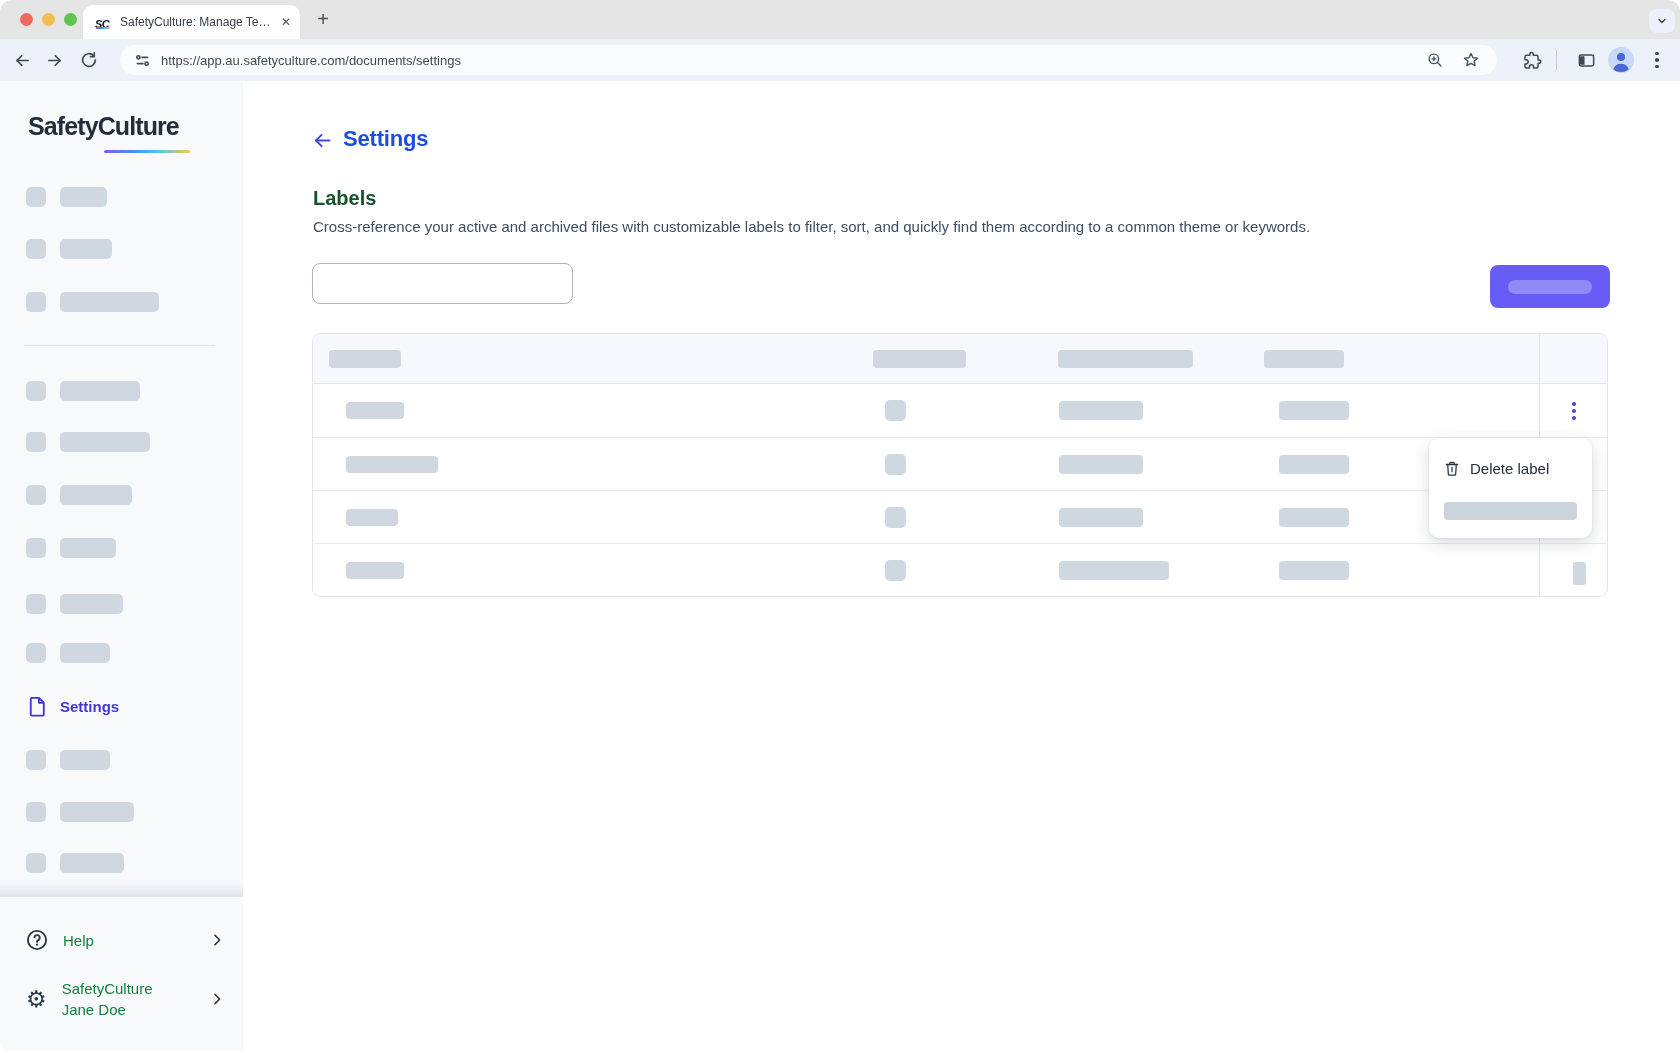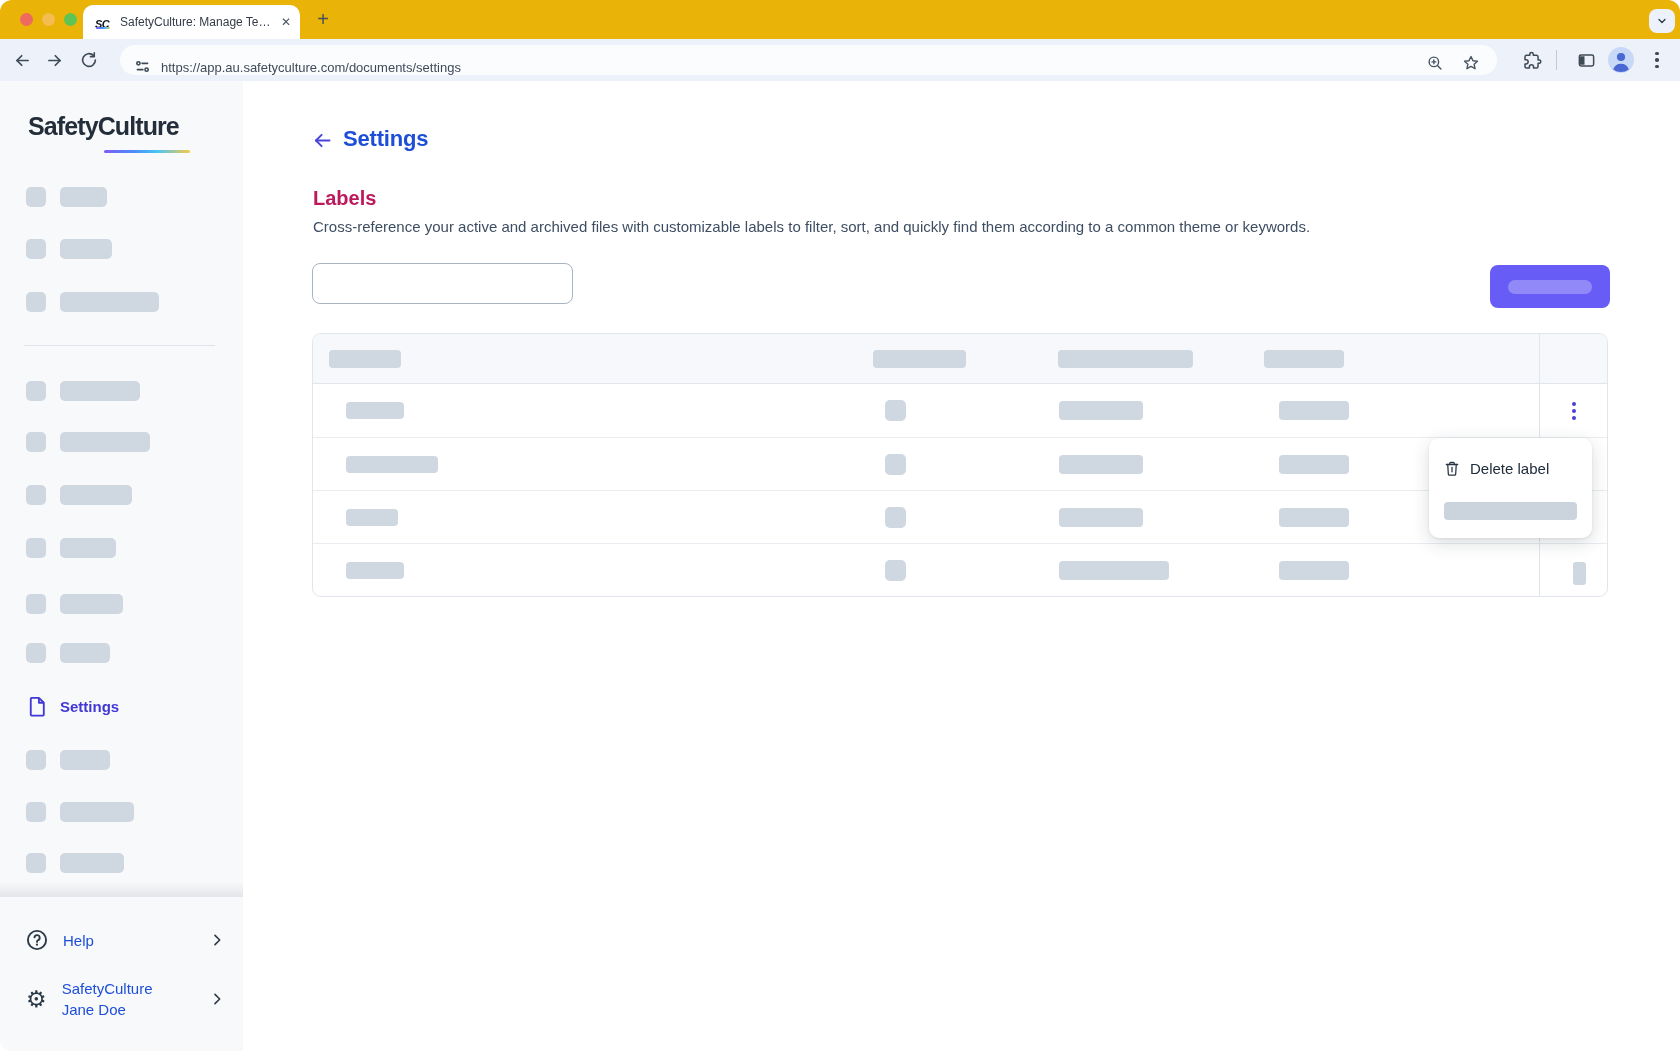--- a/index.html
+++ b/index.html
@@ -2,21 +2,21 @@
 <html><head>
 <meta charset="utf-8">
 <style>
   * { margin:0; padding:0; box-sizing:border-box; }
   html,body { width:1680px; height:1051px; background:#fff;
     font-family:"Liberation Sans","DejaVu Sans",sans-serif; }
   .window { position:relative; width:1680px; height:1051px; border-radius:12px;
     overflow:hidden; background:#fff; }
 
   
-  .tabstrip { position:absolute; left:0; right:0; top:0; height:43px; background:#eab308; }
+  .tabstrip { position:absolute; left:0; right:0; top:0; height:43px; background:#e5e5e5; }
   .light { position:absolute; top:13px; width:13px; height:13px; border-radius:50%; }
   .light.red{ left:20px; background:#EE6A5F; } .light.yellow{ left:42px; background:#F4BD50; }
   .light.green{ left:64px; background:#5FC454; }
   .tab { position:absolute; left:83px; top:5px; width:217px; height:34px; background:#fff;
     border-radius:10px 10px 0 0; display:flex; align-items:center; padding:0 9px 0 12px; }
   .favicon { position:relative; width:18px; height:16px; flex:0 0 auto; }
   .favicon .sc { font-size:11px; font-weight:800; font-style:italic; color:#10151C; letter-spacing:-0.5px; }
   .favicon .grad { position:absolute; left:1px; bottom:1px; width:14px; height:2px; border-radius:1px;
     background:linear-gradient(90deg,#7C5CF6,#4B8DF8 45%,#49C6F5 70%,#F7C948); }
   .tab-title { flex:1; font-size:12px; color:#333C47; white-space:nowrap; overflow:hidden;
@@ -24,21 +24,21 @@
   .tab-close { font-size:12px; color:#4A545F; margin-left:6px; cursor:default; }
   .newtab { position:absolute; left:310px; top:6px; width:26px; height:26px; display:flex;
     align-items:center; justify-content:center; font-size:20px; color:#44505E; }
   .tab-search { position:absolute; left:1649px; top:9px; width:26px; height:24px; background:#ECF1FB;
     border-radius:8px; display:flex; align-items:center; justify-content:center; }
 
   .toolbar { position:absolute; left:0; right:0; top:39px; height:42px; background:#EDF1F9; }
   .tbtn { position:absolute; width:24px; height:24px; top:9px; display:flex; align-items:center;
     justify-content:center; }
   .omnibox { position:absolute; left:120px; top:6px; width:1377px; height:30px; border-radius:15px;
-    background:#FBFCFE; display:flex; align-items:flex-end; padding:0 14px; }
+    background:#FBFCFE; display:flex; align-items:center; padding:0 14px; }
   .url-text { font-size:13px; color:#3F4A59; margin-left:10px; flex:1; white-space:nowrap;
     overflow:hidden; }
   .vdiv { position:absolute; left:1556px; top:11px; width:1px; height:20px; background:#C3CBD8; }
   .avatar { position:absolute; left:1608px; top:8px; width:26px; height:26px; }
   .dots-v { display:flex; flex-direction:column; gap:3px; }
   .dots-v i { width:3.5px; height:3.5px; border-radius:50%; background:#3F4A57; }
 
   
   .sidebar { position:absolute; left:0; top:81px; bottom:0; width:243px; background:#F8F9FB;padding-left:48px; }
   .logo { position:absolute; left:28px; top:31px; font-size:25px; font-weight:800; color:#232E3A;
@@ -49,31 +49,31 @@
   .sb-ico { width:20px; height:20px; border-radius:5px; background:#CFD7E0; }
   .sb-bar { height:20px; border-radius:5px; background:#CFD7E0; }
   .sb-divider { position:absolute; left:24px; top:264px; width:191px; height:1px; background:#DFE4EB; }
   .sb-documents { position:absolute; left:26px; top:612px; height:26px; display:flex;
     align-items:center; gap:12px; color:#4137D6; font-weight:700; font-size:15px; cursor:pointer; }
   .sb-bottom { position:absolute; left:0; right:0; bottom:0; height:155px;
     border-top:1px solid #E2E7ED; background:#F8F9FB; }
   .sb-shadow { position:absolute; left:0; right:0; bottom:155px; height:14px;
     background:linear-gradient(to top, rgba(30,40,55,0.09), rgba(30,40,55,0)); }
   .sb-row { position:absolute; left:26px; right:18px; display:flex; align-items:center; }
-  .sb-row .lbl { margin-left:15px; font-size:15px; color:#1d4ed8; line-height:21px; }
+  .sb-row .lbl { margin-left:15px; font-size:15px; color:#15803d; line-height:21px; }
   .sb-row .chev { margin-left:auto; display:flex; }
   .gear { font-size:23px; color:#2C3947; line-height:1; }
 
   
   .back-btn { position:absolute; left:309px; top:127px; width:26px; height:26px; display:flex;
     align-items:center; justify-content:center; cursor:pointer; }
   .page-title { position:absolute; left:343px; top:126px; font-size:22px; font-weight:700;
     color:#1d4ed8; letter-spacing:-0.2px; }
   .section-title { position:absolute; left:313px; top:187px; font-size:20px; font-weight:700;
-    color:#be185d; }
+    color:#14532d; }
   .section-desc { position:absolute; left:313px; top:218px; font-size:15px; color:#3E4E62; }
   .search-input { position:absolute; left:312px; top:263px; width:261px; height:41px;
     border:1px solid #A9B4C1; border-radius:8px; background:#fff; outline:none; padding:0 12px;
     font-size:15px; color:#26323F; font-family:inherit; }
   .primary-btn { position:absolute; left:1490px; top:265px; width:120px; height:43px;
     border:none; border-radius:8px; background:#675CF6; display:flex; align-items:center;
     justify-content:center; cursor:pointer; }
   .btn-skel { width:84px; height:14px; border-radius:7px; background:rgba(255,255,255,0.28); }
 
   .table { position:absolute; left:312px; top:333px; width:1296px; height:264px;

